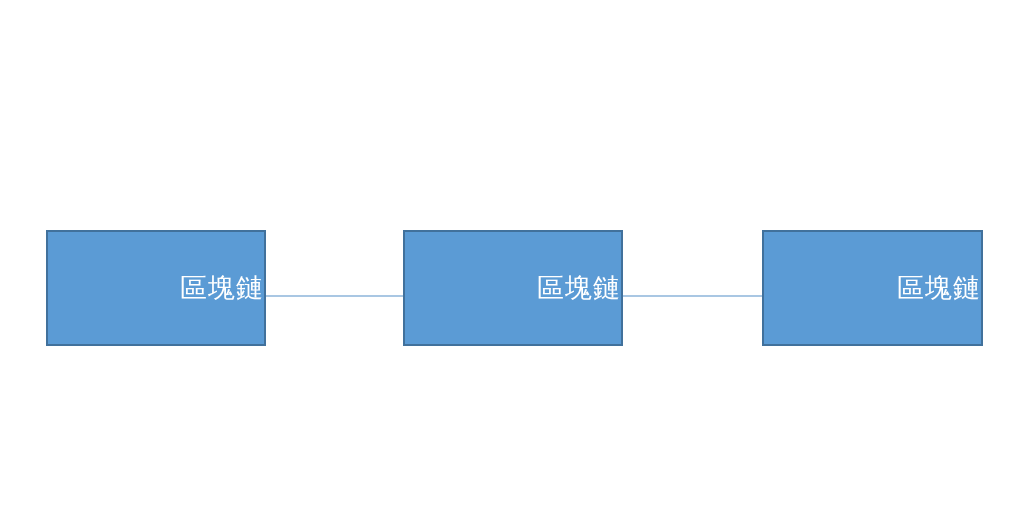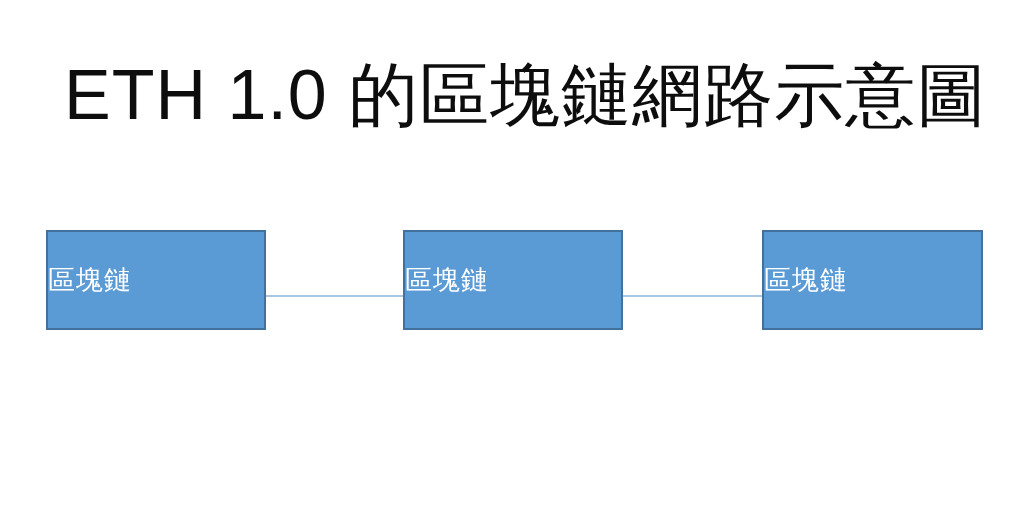--- a/index.html
+++ b/index.html
@@ -24,27 +24,27 @@
     font-weight: 200;
     letter-spacing: 1px;
     line-height: 1.25;
     color: var(--title-text, #0d0d0d);
     white-space: nowrap;
   }
   .node {
     position: absolute;
     top: 230px;
     width: 220px;
-    height: 100px;
+    height: 116px;
     background: var(--node-fill, #5B9BD5);
     border: 2px solid var(--node-border, #41719C);
     box-sizing: border-box;
     display: flex;
     align-items: center;
-    justify-content: flex-start;
+    justify-content: flex-end;
   }
   .node-label {
     color: var(--node-text, #ffffff);
     font-size: 27px;
     font-weight: 300;
     letter-spacing: 1px;
   }
   .node-1 { left: 46px; }
   .node-2 { left: 403px; }
   .node-3 { left: 762px; width: 221px; }
@@ -55,21 +55,20 @@
     background: var(--connector, #A9C7E3);
   }
   .connector-1 { left: 266px; width: 137px; }
   .connector-2 { left: 623px; width: 139px; }
 </style>
 </head>
 <body>
 
 <div class="slide">
 
-  <div class="slide-title">ETH 1.0 的區塊鏈網路示意圖</div>
 
   <div class="node node-1">
     <span class="node-label">區塊鏈</span>
   </div>
 
   <div class="connector connector-1"></div>
 
   <div class="node node-2">
     <span class="node-label">區塊鏈</span>
   </div>

